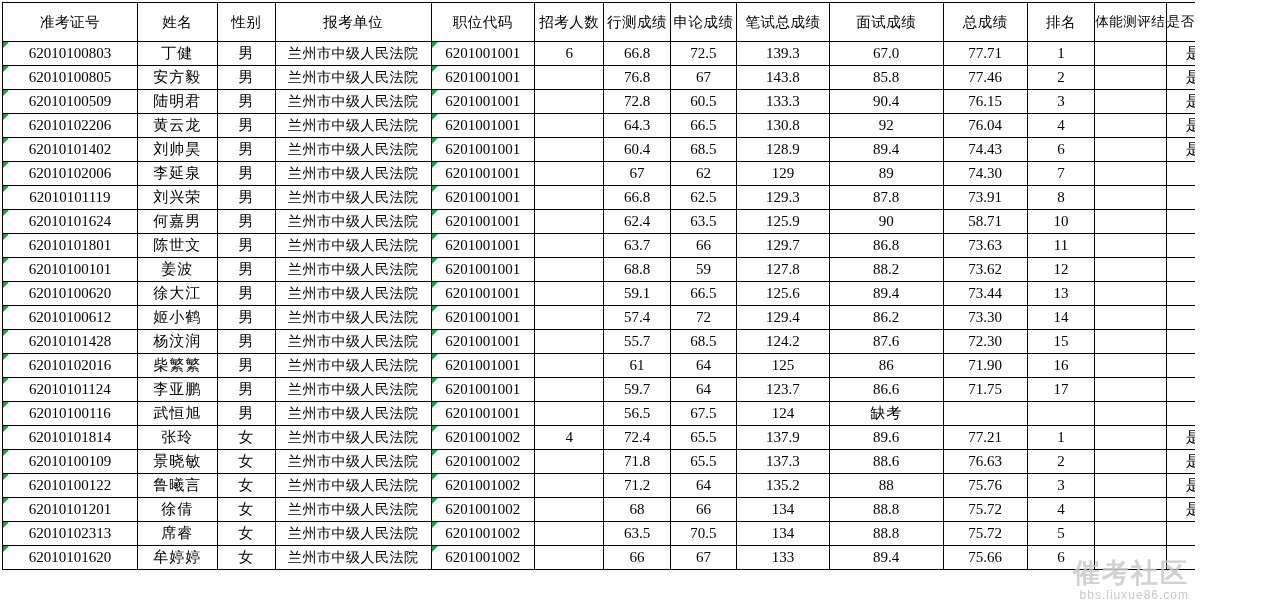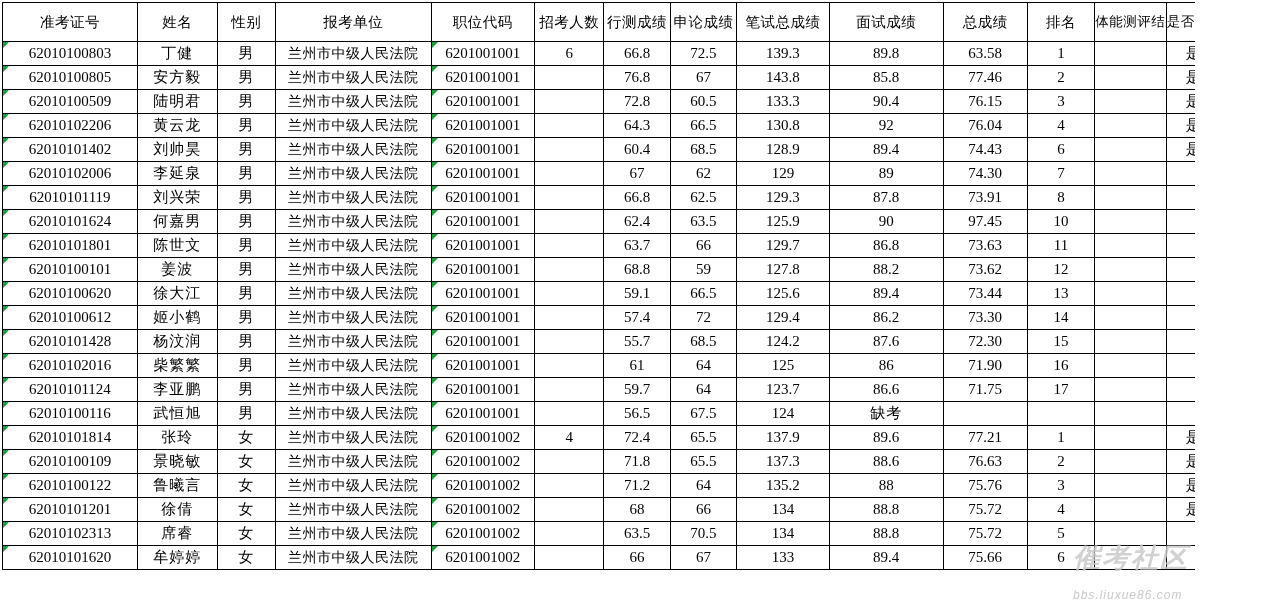--- a/index.html
+++ b/index.html
@@ -74,39 +74,38 @@
     top: 0;
     width: 0;
     height: 0;
     border-left: 6px solid #14a038;
     border-bottom: 6px solid transparent;
   }
   .watermark {
     position: absolute;
     right: 6px;
     bottom: 4px;
-    text-align: left;
+    text-align: right;
     pointer-events: none;
     user-select: none;
-    font-style: italic;
   }
   .watermark .wm-main {
     font-size: 27px;
     color: #c9c9c9;
     font-weight: bold;
     letter-spacing: 2px;
     line-height: 1;
     opacity: 0.85;
   }
   .watermark .wm-sub {
     font-size: 12px;
     color: #c9c9c9;
     letter-spacing: 1px;
     line-height: 1.2;
-    margin-top: 16px;
+    margin-top: 1px;
   }
 </style>
 </head>
 <body>
 
 <div class="sheet">
   <table class="grid">
     <colgroup id="colgroup">
         <col style="width: 128px;">
         <col style="width: 76px;">
@@ -147,22 +146,22 @@
         <tr>
           <td class="num mark">62010100803</td>
           <td class="cn">丁健</td>
           <td class="cn">男</td>
           <td class="unit">兰州市中级人民法院</td>
           <td class="num mark">6201001001</td>
           <td class="num">6</td>
           <td class="num">66.8</td>
           <td class="num">72.5</td>
           <td class="num">139.3</td>
-          <td class="num">89.8</td>
-          <td class="num">63.58</td>
+          <td class="num">67.0</td>
+          <td class="num">77.71</td>
           <td class="num">1</td>
           <td></td>
           <td class="cn">是</td>
           <td></td>
         </tr>
         <tr>
           <td class="num mark">62010100805</td>
           <td class="cn">安方毅</td>
           <td class="cn">男</td>
           <td class="unit">兰州市中级人民法院</td>
@@ -267,21 +266,21 @@
           <td class="num mark">62010101624</td>
           <td class="cn">何嘉男</td>
           <td class="cn">男</td>
           <td class="unit">兰州市中级人民法院</td>
           <td class="num mark">6201001001</td>
           <td class="num"></td>
           <td class="num">62.4</td>
           <td class="num">63.5</td>
           <td class="num">125.9</td>
           <td class="num">90</td>
-          <td class="num">97.45</td>
+          <td class="num">58.71</td>
           <td class="num">10</td>
           <td></td>
           <td class="cn"></td>
           <td></td>
         </tr>
         <tr>
           <td class="num mark">62010101801</td>
           <td class="cn">陈世文</td>
           <td class="cn">男</td>
           <td class="unit">兰州市中级人民法院</td>

